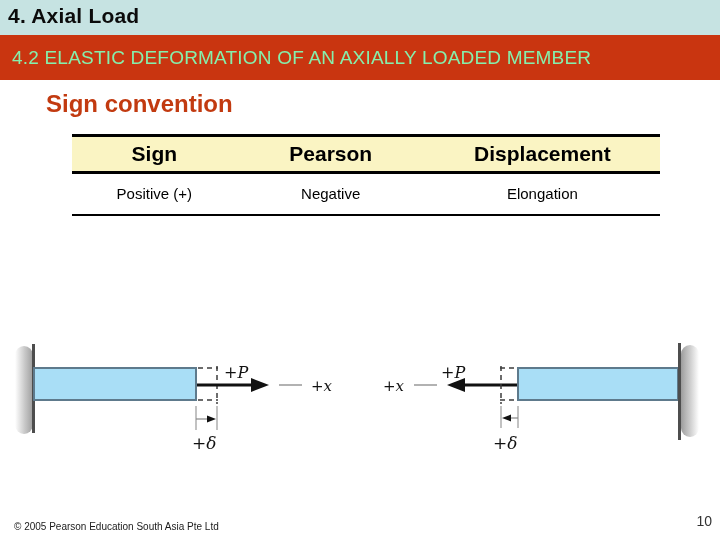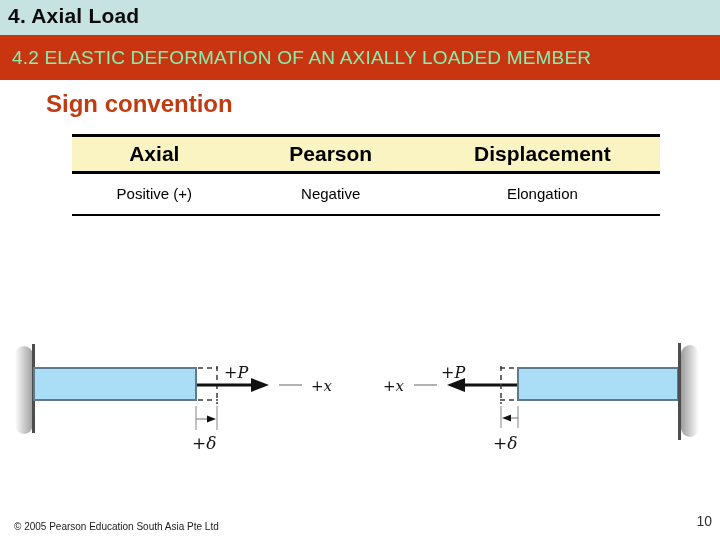--- a/index.html
+++ b/index.html
@@ -98,21 +98,21 @@
 
 <div class="section-banner">
   <div class="banner-text">4.2 ELASTIC DEFORMATION OF AN AXIALLY LOADED MEMBER</div>
 </div>
 
 <div class="sign-heading">Sign convention</div>
 
 <table class="sign-table">
   <thead>
     <tr>
-      <th class="col-sign">Axial</th>
+      <th class="col-sign">Sign</th>
       <th class="col-forces">Pearson</th>
       <th class="col-disp">Displacement</th>
     </tr>
   </thead>
   <tbody>
     <tr>
       <td>Positive (+)</td>
       <td>Negative</td>
       <td>Elongation</td>
     </tr>

